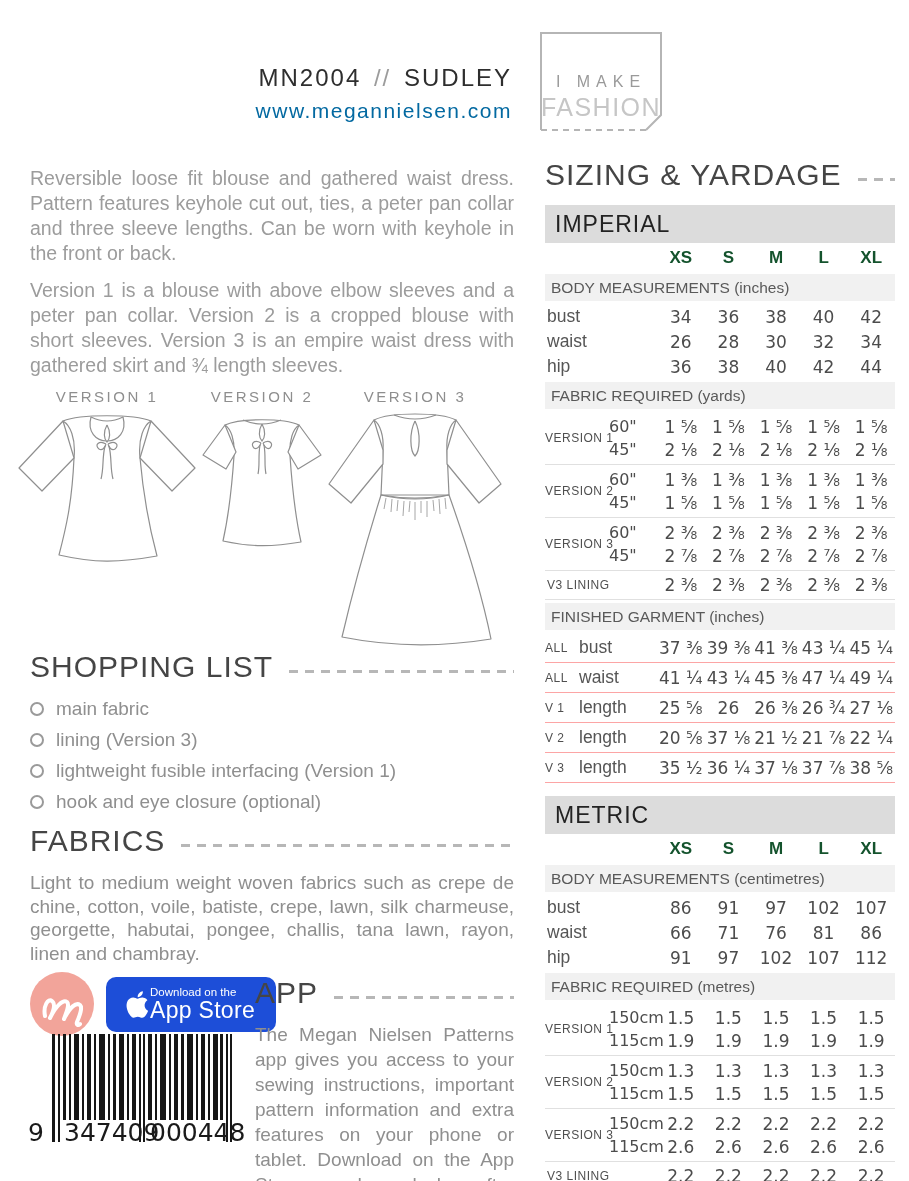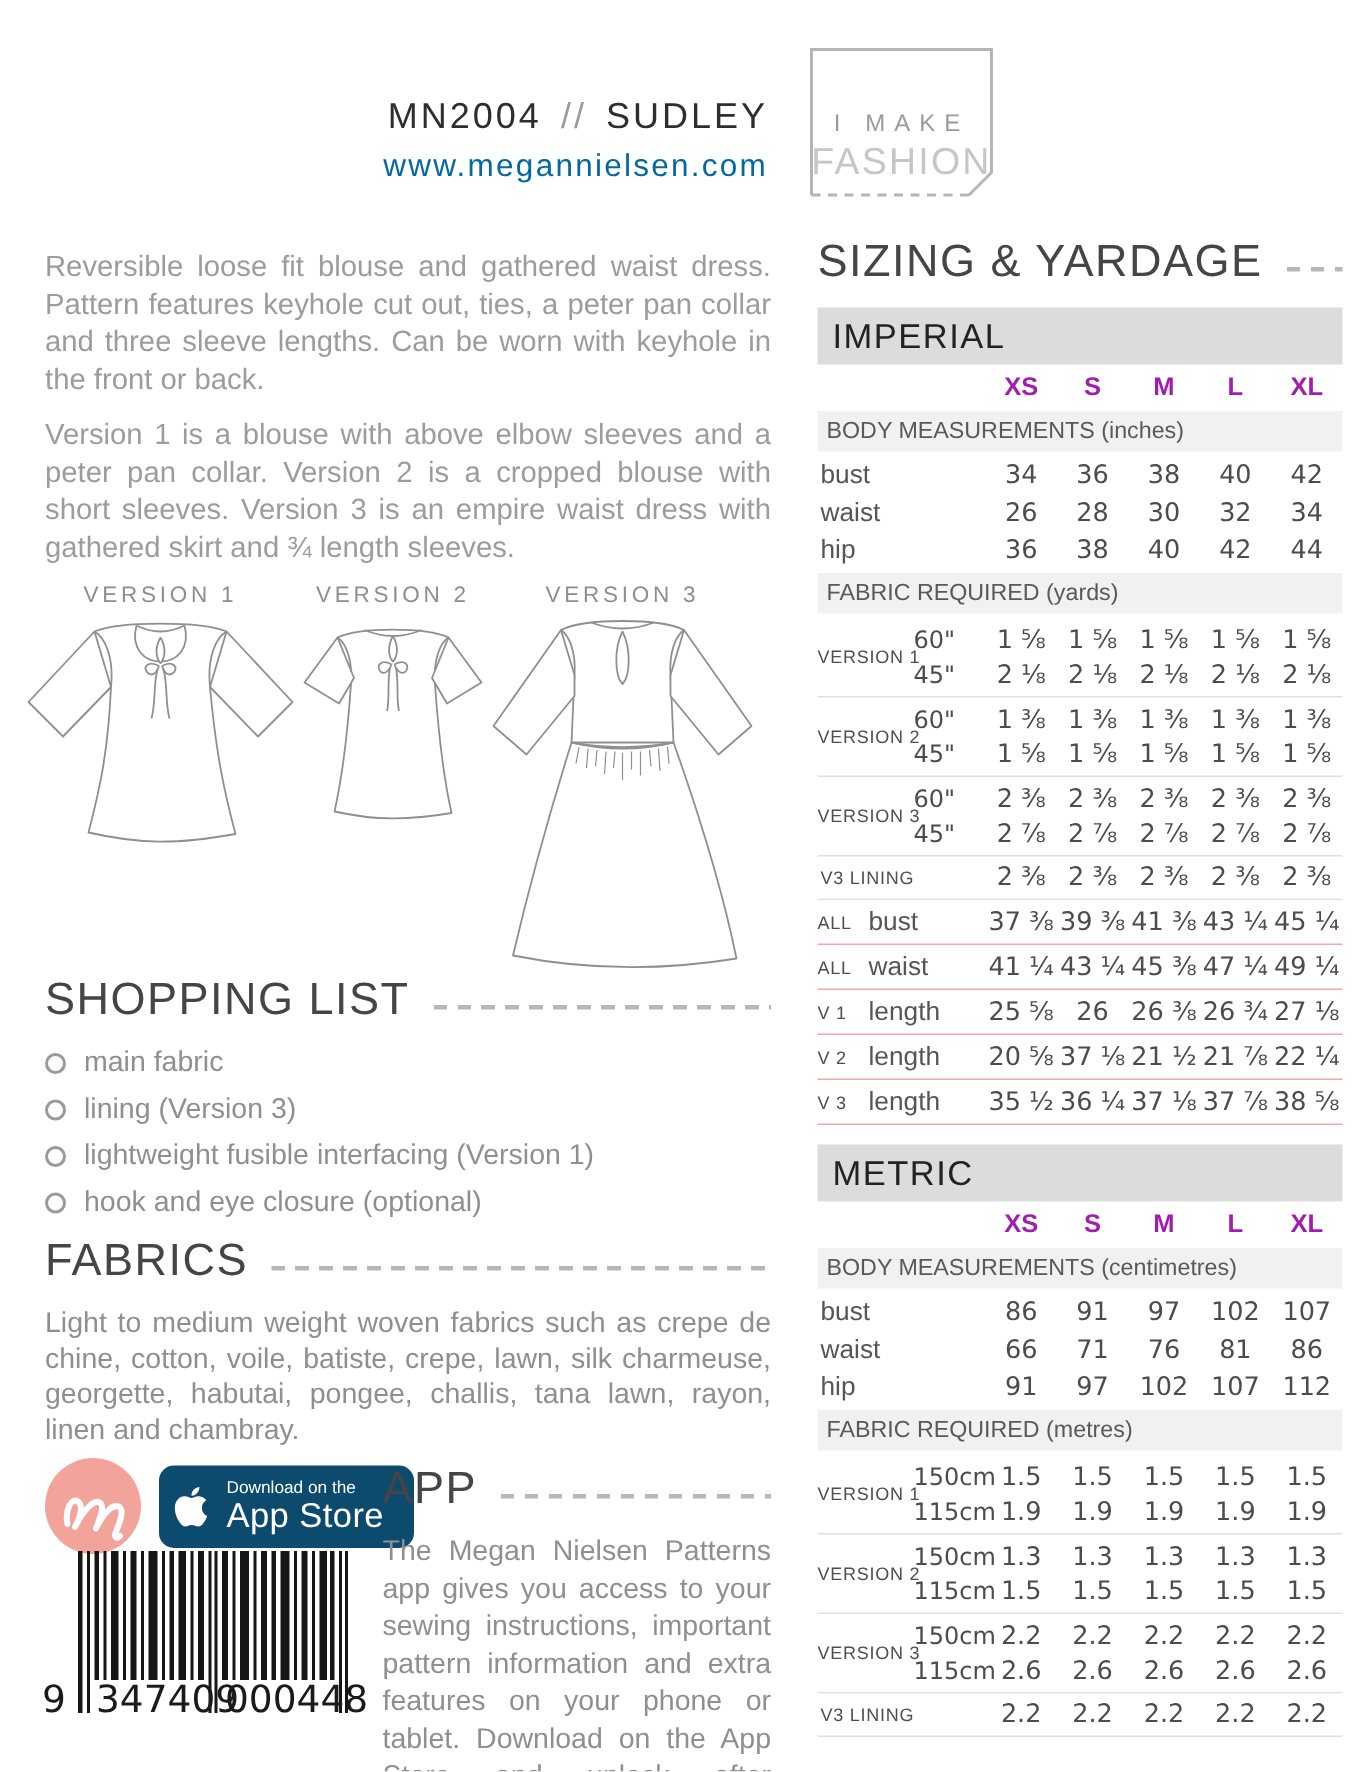--- a/index.html
+++ b/index.html
@@ -32,22 +32,22 @@
   .shopping{position:absolute;left:30px;top:650px;width:484px;}
   .shopping ul{list-style:none;margin:14px 0 0 0;padding:0;}
   .shopping li{display:flex;align-items:center;margin-bottom:9px;color:#8f8f8f;font-size:19px;}
   .bullet{width:10px;height:10px;border:2px solid #9a9a9a;border-radius:50%;
           margin-right:12px;flex:0 0 auto;}
 
   .fabrics{position:absolute;left:30px;top:824px;width:484px;}
   .fabrics p{margin:13px 0 0 0;color:#8f8f8f;font-size:19px;line-height:1.24;text-align:justify;}
 
   .mlogo{position:absolute;left:30px;top:972px;width:64px;height:64px;border-radius:50%;background:#F2A49A;}
-  .badge{position:absolute;left:106px;top:977px;width:170px;height:55px;background:#0c4a6e;
-         border-radius:10px;display:flex;align-items:center;padding:0 0 0 8px;box-sizing:border-box;gap:11px;color:#fff;}
+  .badge{position:absolute;left:106px;top:977px;width:170px;height:55px;background:#1d4ed8;
+         border-radius:10px;display:flex;align-items:center;padding:0 0 0 18px;box-sizing:border-box;color:#fff;}
   .badge-txt{display:flex;flex-direction:column;line-height:1.05;}
   .badge-small{font-size:11.5px;}
   .badge-big{font-size:23px;letter-spacing:.3px;}
 
   .barcode{position:absolute;left:28px;top:1034px;width:220px;height:122px;}
   .barcode svg{position:absolute;left:24px;top:0;}
   .bdigit{position:absolute;top:84px;font-size:25px;color:#1a1a1a;font-family:"DejaVu Sans",sans-serif;}
   .bd1{left:0;}
   .bd2{left:36px;width:86px;text-align:center;}
   .bd3{left:122px;width:86px;text-align:center;}
@@ -58,21 +58,21 @@
   
   .sizing{position:absolute;left:545px;top:158px;width:350px;}
   .tbl-title{background:#dcdcdc;color:#222;font-size:23px;letter-spacing:1px;
              padding:6px 10px 5px 10px;margin-top:13px;}
   .row{display:flex;align-items:center;}
   .sizes-row{padding:5px 0 3px 0;}
   .lbl-spacer{width:112px;}
   .vals{flex:1;display:flex;}
   .val{flex:1;text-align:center;font-size:17px;color:#4c4c4c;
        font-family:"DejaVu Sans",sans-serif;white-space:nowrap;}
-  .szhdr{font-weight:bold;color:#a21caf;font-family:"Liberation Sans",sans-serif;font-size:17px;}
+  .szhdr{font-weight:bold;color:#14532d;font-family:"Liberation Sans",sans-serif;font-size:17px;}
   .subhdr{background:#f1f1f1;color:#595959;font-size:15.5px;padding:5px 6px 4px 6px;margin:3px 0;}
   .lbl{width:112px;font-size:17.5px;color:#555;box-sizing:border-box;padding-left:2px;}
   .brow{padding:2px 0;}
   .grp{display:flex;border-bottom:1px solid #e0e0e0;padding:3px 0;}
   .grp:last-child{border-bottom:1px solid #e0e0e0;}
   .grp-lbl{width:64px;display:flex;align-items:center;font-size:12px;letter-spacing:.5px;
            color:#4f4f4f;white-space:nowrap;}
   .grp-lines{flex:1;display:flex;flex-direction:column;}
   .grp-line{display:flex;align-items:center;min-height:23px;}
   .wlbl{width:48px;font-size:16px;color:#4c4c4c;font-family:"DejaVu Sans",sans-serif;}
@@ -414,20 +414,21 @@
             <div class="vals">
 
             <span class="val">2 ⅜</span>
               <span class="val">2 ⅜</span>
               <span class="val">2 ⅜</span>
               <span class="val">2 ⅜</span>
               <span class="val">2 ⅜</span>
             </div>
           </div>
 
+          <div class="subhdr">FINISHED GARMENT (inches)</div>
           <div>
 
               <div class="row fin">
                 <span class="tag">ALL</span>
                 <span class="flbl">bust</span>
                 <div class="vals">
 
                 <span class="val">37 ⅜</span>
                 <span class="val">39 ⅜</span>
                 <span class="val">41 ⅜</span>

